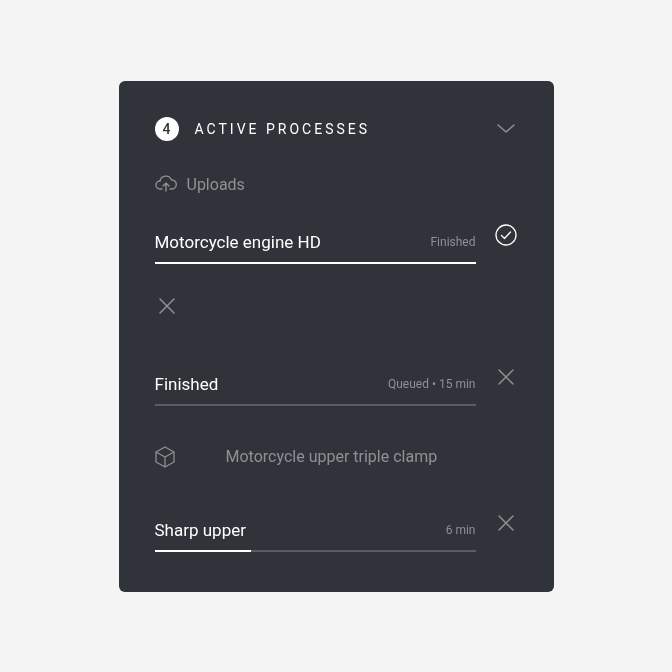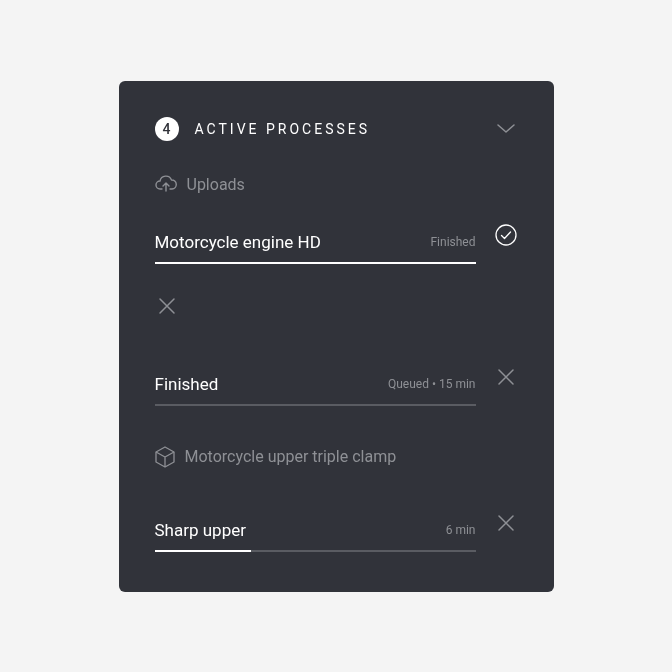--- a/index.html
+++ b/index.html
@@ -101,21 +101,21 @@
     background: #fff;
   }
   .item-action {
     width: 24px;
     height: 24px;
     display: flex;
     align-items: center;
     justify-content: center;
     flex-shrink: 0;
   }
-  .ai-section .section-header { margin-bottom: 26px; }
+  .ai-section .section-header { margin-bottom: 26px; gap: 41px; }
   svg { display: block; }
 </style>
 </head>
 <body>
 
 <div class="card">
 
   <div class="header">
     <div class="count-badge">4</div>
     <div class="header-title">ACTIVE PROCESSES</div>

